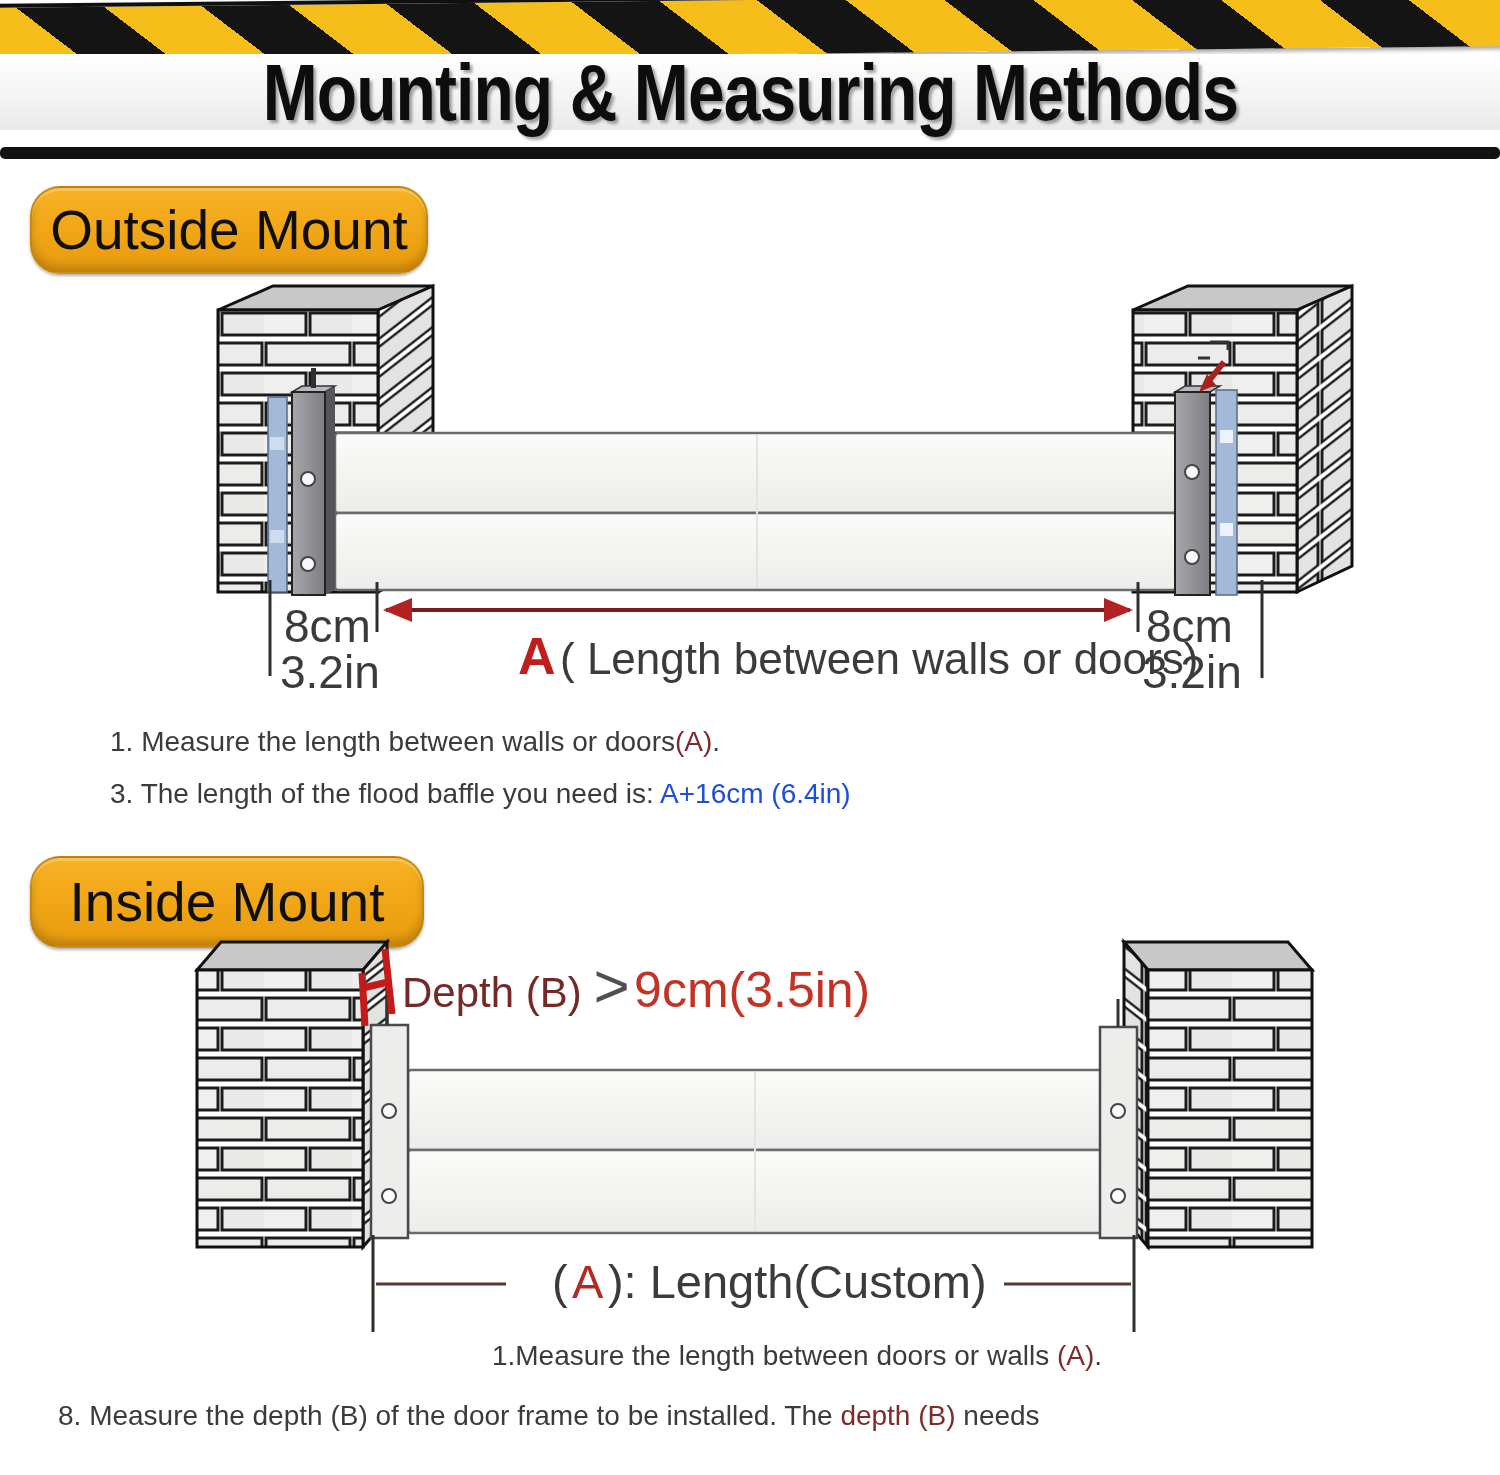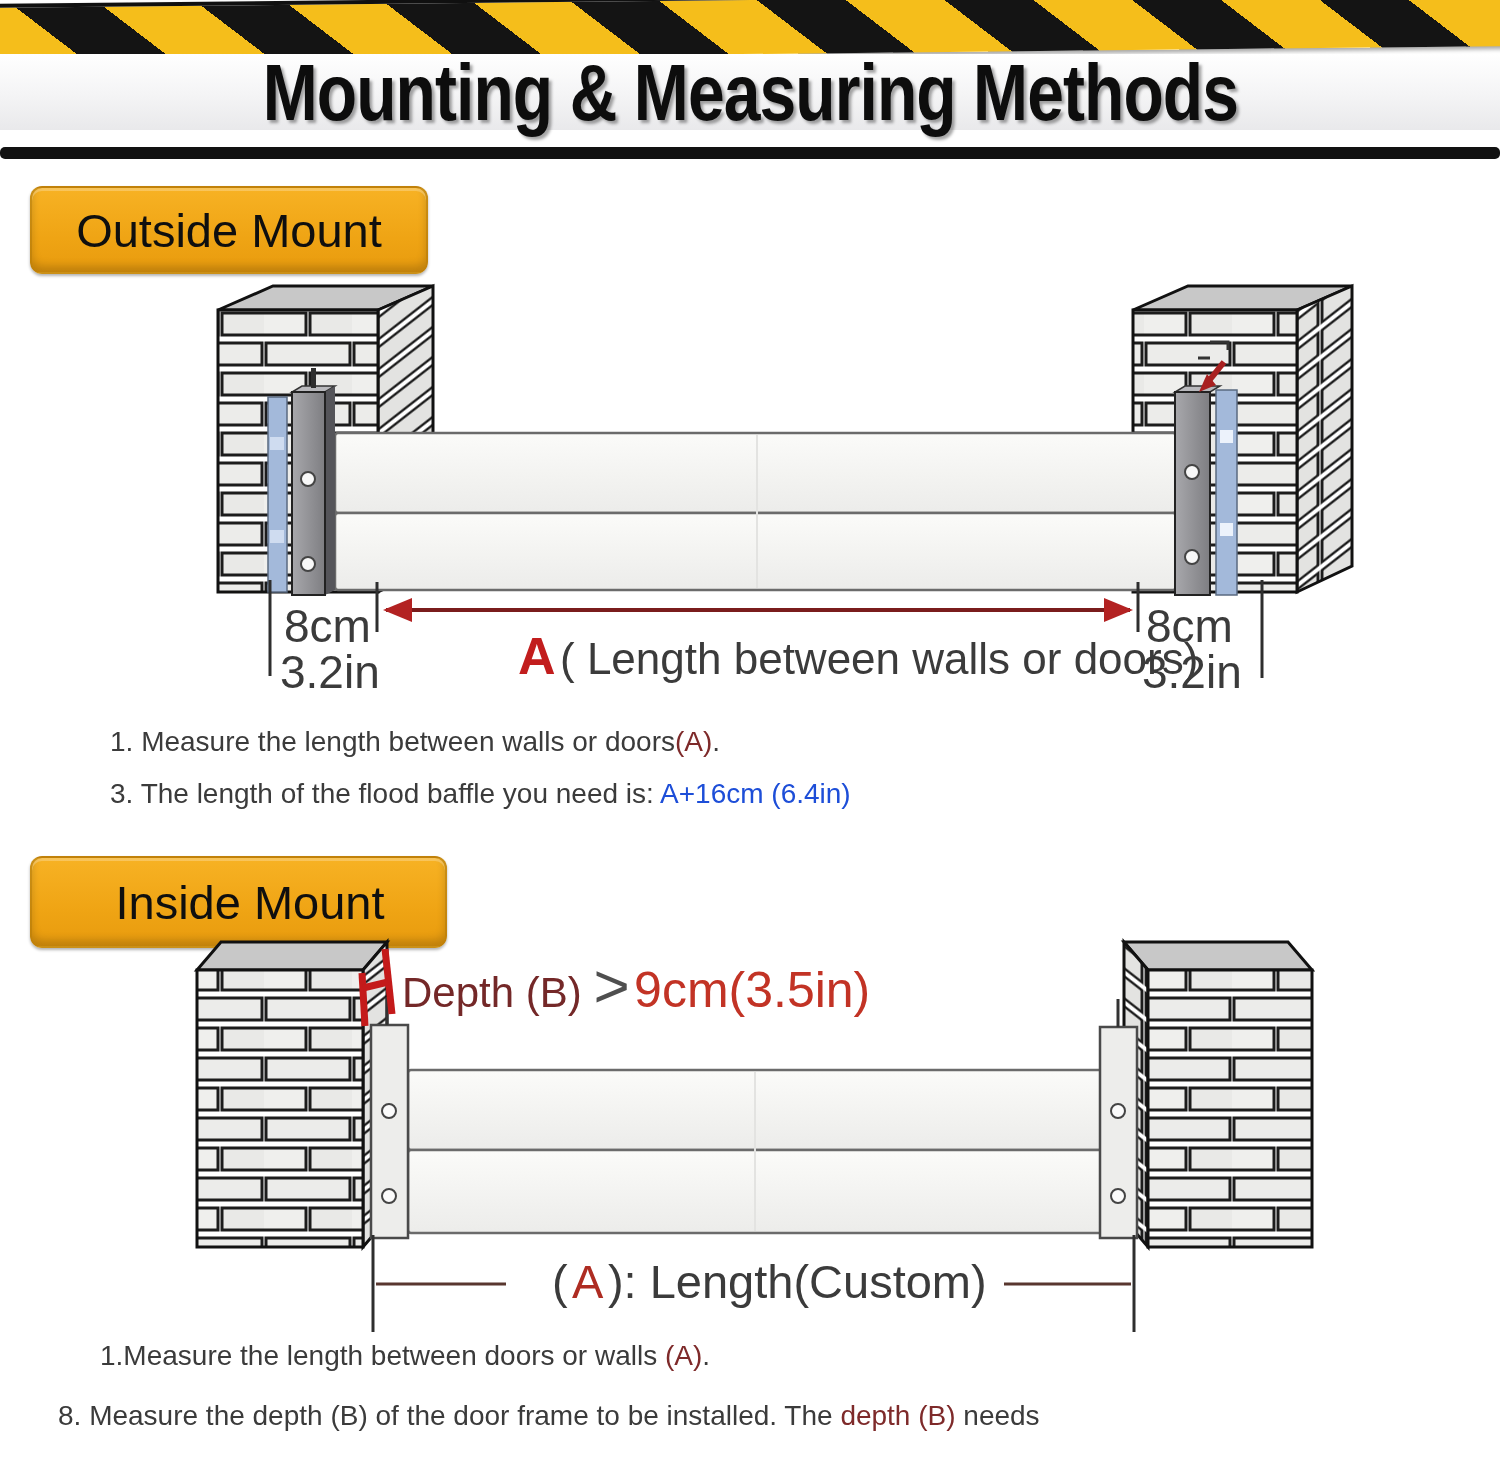--- a/index.html
+++ b/index.html
@@ -16,37 +16,37 @@
              display:flex;align-items:center;justify-content:center;}
   .titleband h1{margin:0;font-size:71px;font-weight:700;color:#0d0d0d;letter-spacing:-1px;
                 transform:scaleX(0.93) scaleY(1.12);transform-origin:center;
                 text-shadow:3px 3px 3px rgba(0,0,0,0.35);white-space:nowrap;}
   .divider{position:absolute;left:0;top:147px;width:1500px;height:12px;background:#121212;
            border-radius:5px;}
 
   
   .badge{position:absolute;display:flex;align-items:center;justify-content:center;
          background:linear-gradient(180deg,#F7B224 0%,#EFA414 60%,#E89B0E 100%);
-         border-radius:12px;border:2px solid rgba(120,80,0,0.35);
+         border-radius:30px;border:2px solid rgba(120,80,0,0.35);
          box-shadow:inset 0 3px 0 rgba(255,255,255,0.25), inset 0 -6px 9px rgba(0,0,0,0.18),
                     0 2px 3px rgba(0,0,0,0.3);
-         font-size:47px;color:#0f0f0f;}
+         font-size:55px;color:#0f0f0f;}
   .badge.outside{left:30px;top:186px;width:394px;height:84px;}
-  .badge.inside{left:30px;top:856px;width:390px;height:88px;padding-left:23px;}
+  .badge.inside{left:30px;top:856px;width:390px;height:88px;}
 
   
   svg.diagram{position:absolute;left:0;display:block;}
   svg text{font-family:"Liberation Sans",sans-serif;}
 
   
   .steps{position:absolute;font-size:28px;color:#3b3b3b;}
   .steps .ln{white-space:nowrap;}
   .steps-outside{left:110px;top:716px;line-height:52px;}
   .steps-inside{left:58px;top:1334px;width:1436px;line-height:44px;}
-  .steps-inside .s1{margin-left:42px;}
+  .steps-inside .s1{margin-left:42px;text-align:center;}
   .steps-inside .s2{margin-top:16px;}
   .maroon{color:#7e2a2a;}
   .redval{color:#1d4ed8;}
 </style>
 </head>
 <body>
 
 <div class="page">
 
   <div class="hazard"></div>

